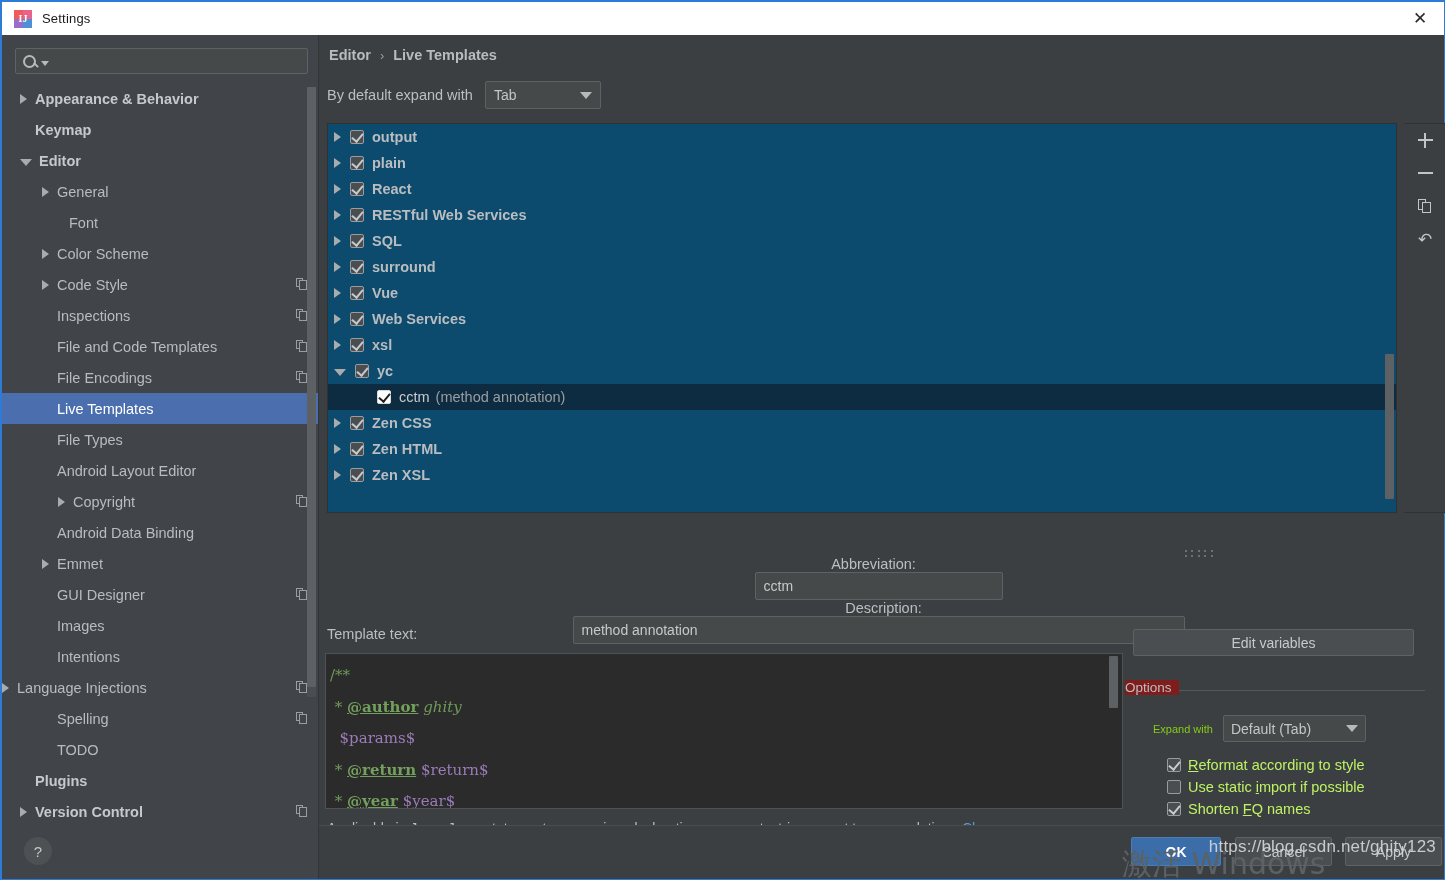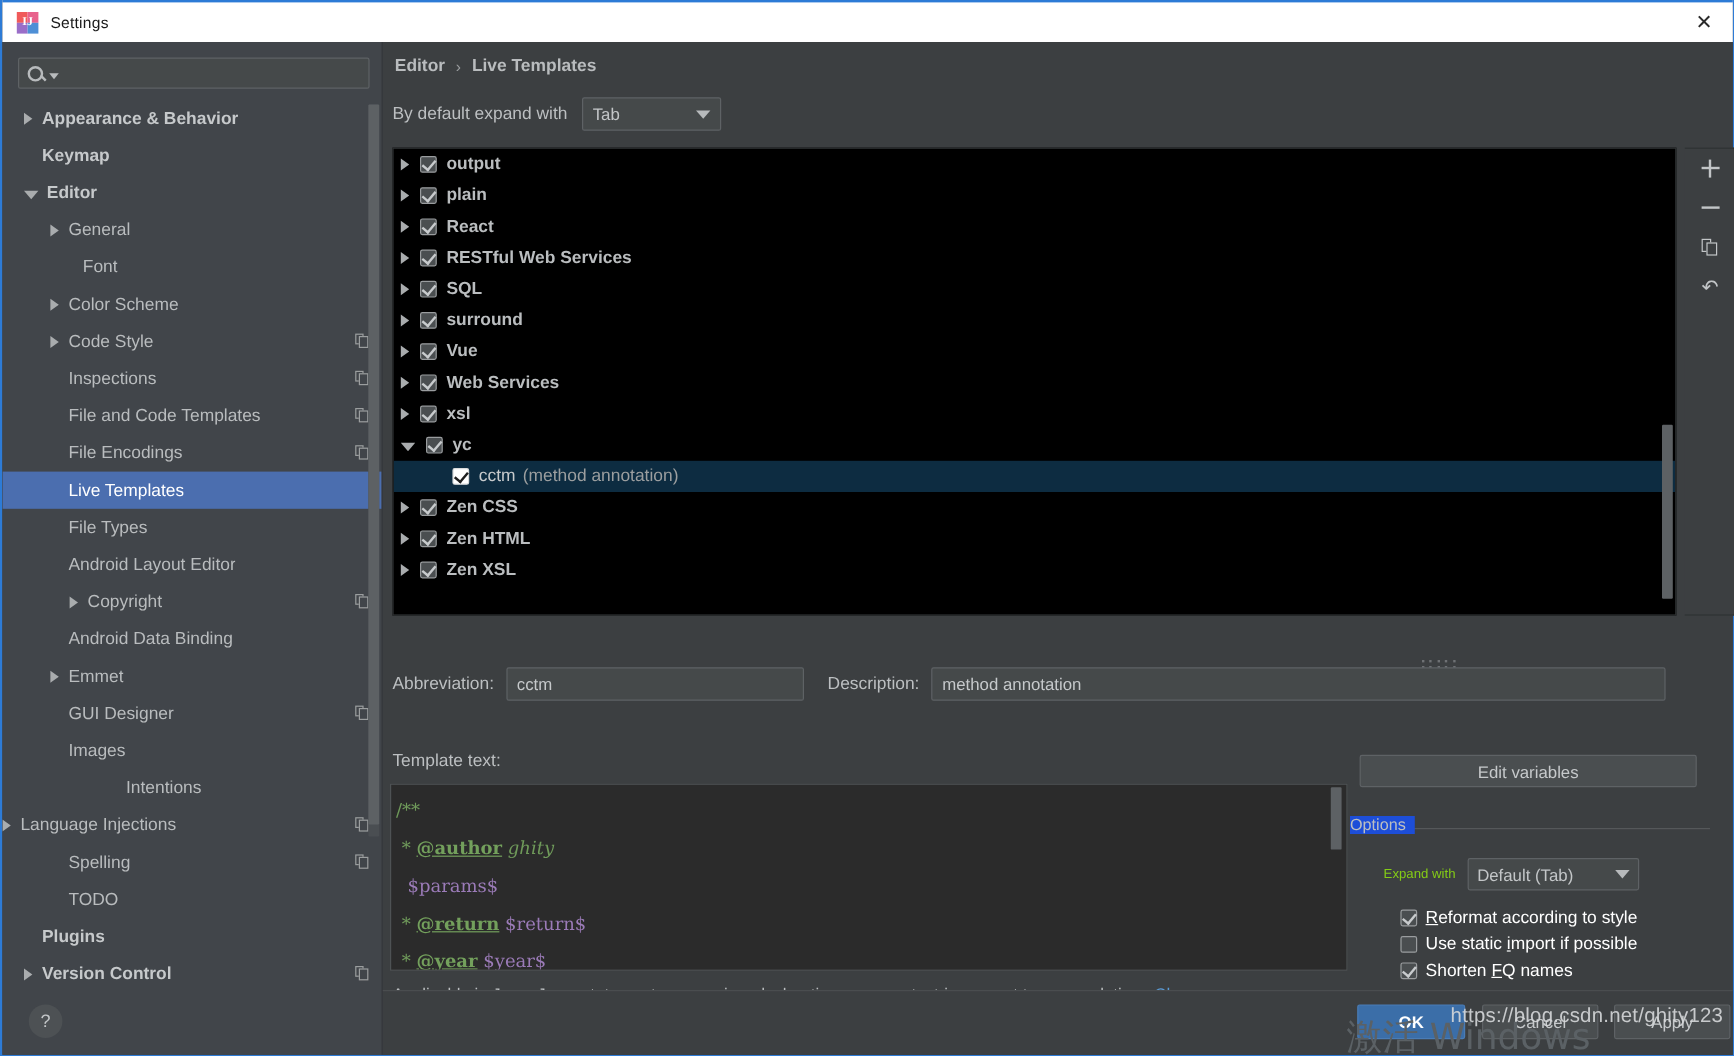--- a/index.html
+++ b/index.html
@@ -156,21 +156,21 @@
   }
   .combo .caret {
     margin-left: auto; width: 0; height: 0;
     border-left: 6px solid transparent; border-right: 6px solid transparent;
     border-top: 7px solid #b7babc;
   }
 
   
   .tmpl-panel {
     position: absolute; left: 8px; top: 88px; width: 1070px; height: 390px;
-    background: #000000; border: 1px solid #2f3234;
+    background: #0c4a6e; border: 1px solid #2f3234;
     overflow: hidden;
   }
   .tmpl-list { position: absolute; left: 0; top: -26px; right: 0; }
   .tmpl-row {
     height: 26px; display: flex; align-items: center;
     font-size: 14.5px; font-weight: bold; color: #babdbf;
     padding-left: 6px; cursor: pointer;
   }
   .tmpl-row.child { padding-left: 49px; font-weight: normal; }
   .tmpl-row.selected { background: #0d2c41; }
@@ -224,21 +224,21 @@
   .grip {
     position: absolute; left: 866px; top: 515px; width: 30px; height: 7px;
     display: grid; grid-template-columns: repeat(5, 1fr);
     grid-template-rows: repeat(2, 1fr); gap: 2px;
   }
   .grip span { width: 2px; height: 2px; background: #6e7174; display: block; }
 
   
   .field-row {
     position: absolute; left: 8px; top: 521px; right: 14px;
-    display: flex; align-items: center;
+    display: flex; align-items: center; flex-direction: column;
   }
   .flabel { font-size: 14.5px; color: #bcbfc1; margin-right: 10px; }
   .finput {
     height: 28px; background: #45494a; border: 1px solid #5e6265;
     border-radius: 2px; color: #c6c9cb; font-size: 14px;
     padding: 0 8px; outline: none; font-family: "Liberation Sans", sans-serif;
   }
   #abbr-input { width: 248px; }
   #desc-input { width: 612px; }
   .desc-label { margin-left: 20px; }
@@ -279,42 +279,42 @@
     position: absolute; left: 814px; top: 594px; width: 281px; height: 27px;
     background: #4a4e50; border: 1px solid #5e6265; border-radius: 2px;
     color: #c6c9cb; font-size: 14px; display: flex; align-items: center;
     justify-content: center; cursor: pointer;
   }
   .options-box {
     position: absolute; left: 806px; top: 645px; width: 300px; height: 140px;
   }
   .opt-title {
     position: absolute; left: 0; top: 0; font-size: 13.5px; color: #bcbfc1;
-    background: #1d4ed8; padding-right: 7px; z-index: 2;
+    background: #7f1d1d; padding-right: 7px; z-index: 2;
   }
   .opt-rule {
     position: absolute; left: 0; right: 0; top: 10px; height: 1px; background: #55585a;
   }
   .opt-row1 {
     position: absolute; left: 28px; top: 35px; display: flex; align-items: center;
   }
   .opt-row1 .t { font-size: 11px; color: #84cc16; margin-right: 10px; }
   .combo2 {
     width: 143px; height: 27px; background: #45494a; border: 1px solid #5e6265;
     border-radius: 2px; display: flex; align-items: center; padding: 0 7px;
     color: #c3c6c8; font-size: 14px; cursor: pointer;
   }
   .combo2 .caret {
     margin-left: auto; width: 0; height: 0;
     border-left: 6px solid transparent; border-right: 6px solid transparent;
     border-top: 7px solid #b7babc;
   }
   .cbrow {
     position: absolute; left: 42px; display: flex; align-items: center;
-    font-size: 14.5px; color: #ffffff; cursor: pointer;
+    font-size: 14.5px; color: #bef264; cursor: pointer;
   }
   .cbrow .chk { margin-right: 7px; }
   .cbrow u { text-decoration: underline; }
 
   
   .footer {
     position: absolute; left: 317px; right: 0; bottom: 0; height: 54px;
     background: #3c3f41; border-top: 1px solid #4a4d4f;
   }
   .btn {
@@ -463,21 +463,21 @@
             <span class="lbl">GUI Designer</span>
             <span class="copy-ic">
               <i class="a"></i>
               <i class="b"></i>
             </span>
           </div>
           <div class="tree-row" style="padding-left: 40px;">
             <span class="arrow blank"></span>
             <span class="lbl">Images</span>
           </div>
-          <div class="tree-row" style="padding-left: 40px; margin-left: 48px;">
+          <div class="tree-row" style="padding-left: 40px;">
             <span class="arrow blank"></span>
             <span class="lbl">Intentions</span>
           </div>
           <div class="tree-row" style="">
             <span class="arrow"></span>
             <span class="lbl">Language Injections</span>
             <span class="copy-ic">
               <i class="a"></i>
               <i class="b"></i>
             </span>

